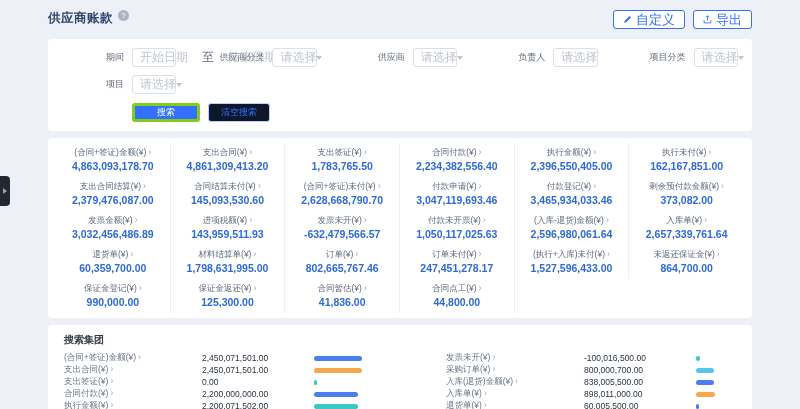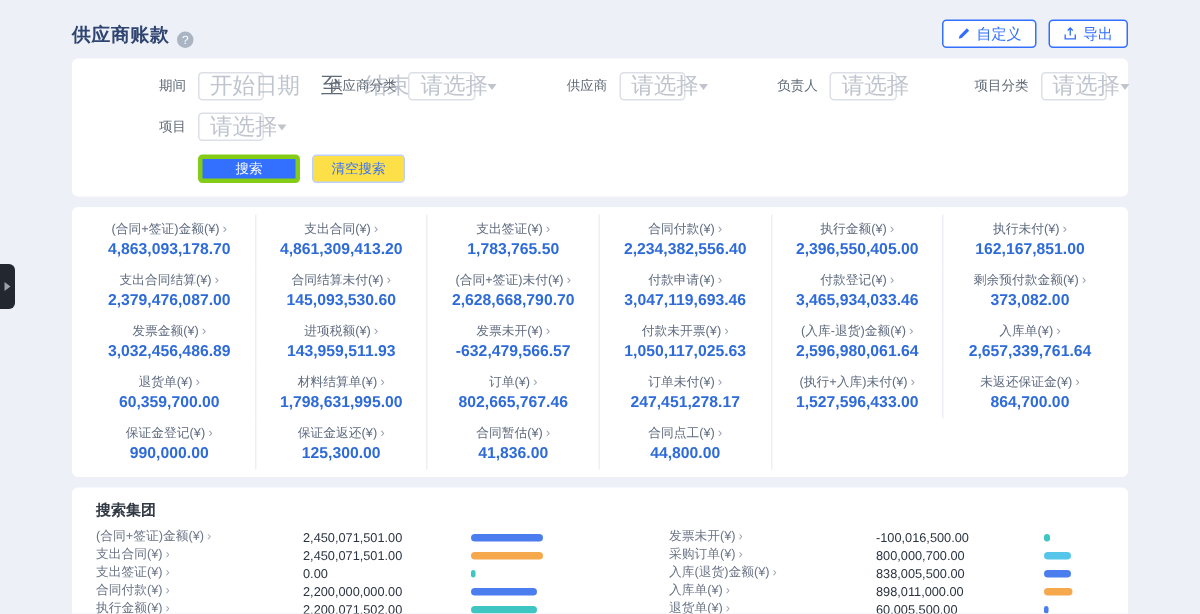--- a/index.html
+++ b/index.html
@@ -1,41 +1,41 @@
 <!DOCTYPE html>
 <html><head>
 <meta charset="utf-8">
 <style>
   *{box-sizing:border-box;margin:0;padding:0}
   html,body{width:800px;height:409px;overflow:hidden}
   body{background:#edf1f7;font-family:"Liberation Sans","DejaVu Sans",sans-serif;position:relative}
   .page{padding:10px 48px 0 48px}
 
   
-  .topbar{display:flex;align-items:flex-end;height:22px}
+  .topbar{display:flex;align-items:flex-start;height:22px}
   .title{font-size:12.5px;font-weight:bold;color:#2f4470;letter-spacing:.5px}
   .help{width:11px;height:11px;border-radius:50%;background:#aab4c3;color:#fff;font-size:8px;line-height:11px;text-align:center;margin-left:5px;cursor:pointer}
   .topbar-actions{margin-left:auto;display:flex;gap:8px}
-  .btn-outline{display:inline-flex;align-items:center;gap:4px;height:19px;padding:0 9px;border:1px solid #3370ff;color:#3370ff;background:#fff;border-radius:3px;font-size:10px;cursor:pointer;font-family:inherit}
+  .btn-outline{display:inline-flex;align-items:center;gap:4px;height:19px;padding:0 9px;border:1px solid #3370ff;color:#3370ff;background:#fff;border-radius:3px;font-size:13px;cursor:pointer;font-family:inherit}
 
   
   .card{background:#fff;border-radius:4px;margin-top:7px}
 
   
   .filter-card{padding:9px 14px 9px}
   .filter-grid{display:grid;grid-template-columns:1fr 1fr 1fr 1fr 1fr;column-gap:26px;row-gap:8px}
   .field{display:flex;align-items:center;min-width:0}
   .field-label{width:62px;text-align:right;font-size:9px;color:#606a78;margin-right:8px;flex:none;white-space:nowrap}
-  .control{flex:1;height:19px;border:1px solid #dcdfe6;border-radius:3px;display:flex;align-items:center;padding:0 7px;font-size:15px;background:#fff;cursor:pointer;min-width:0}
+  .control{flex:1;height:19px;border:1px solid #dcdfe6;border-radius:3px;display:flex;align-items:center;padding:0 7px;font-size:12px;background:#fff;cursor:pointer;min-width:0}
   .ph{color:#bfc4ce;white-space:nowrap}
   .sep{color:#606a78;margin:0 14px;flex:1;text-align:center}
   .caret{margin-left:auto;width:0;height:0;border-left:3.5px solid transparent;border-right:3.5px solid transparent;border-top:4px solid #c0c4cc;flex:none}
   .filter-actions{margin-top:9px;padding-left:70px;display:flex;gap:8px}
   .btn-primary{background:#3370ff;color:#fff;border:3px solid #84cc16;border-radius:3px;height:19px;padding:0 22px;font-size:9px;cursor:pointer;font-family:inherit}
-  .btn-light{background:#fde047;color:#3370ff;border:1px solid #bcd0ff;border-radius:3px;height:19px;padding:0 12px;font-size:9px;cursor:pointer;font-family:inherit}
+  .btn-light{background:#0f172a;color:#3370ff;border:1px solid #bcd0ff;border-radius:3px;height:19px;padding:0 12px;font-size:9px;cursor:pointer;font-family:inherit}
 
   
   .stats-card{padding:5px 8px}
   .stats-grid{display:grid;grid-template-columns:repeat(6,1fr)}
   .stat-cell{padding:4px 2px 5px;text-align:center;border-right:1px solid #eceff4;cursor:pointer;overflow:hidden}
   .stat-cell:nth-child(6n){border-right:none}
   .stat-label{font-size:8.5px;color:#5f6b7f;white-space:nowrap;line-height:11px}
   .stat-label::after{content:"›";color:#9aa3b2;margin-left:2px;font-size:9px}
   .stat-value{font-size:10.5px;color:#2e6bd8;font-weight:bold;margin-top:2px;white-space:nowrap;line-height:12px}
 

